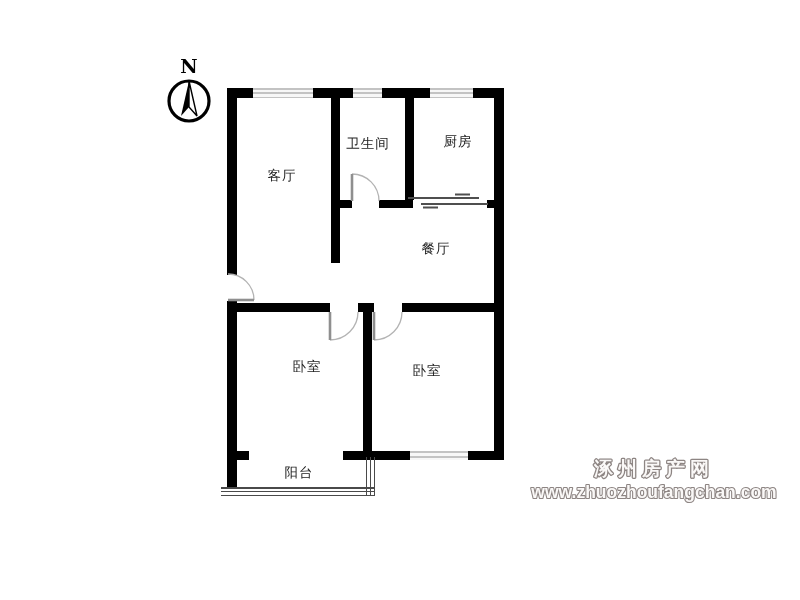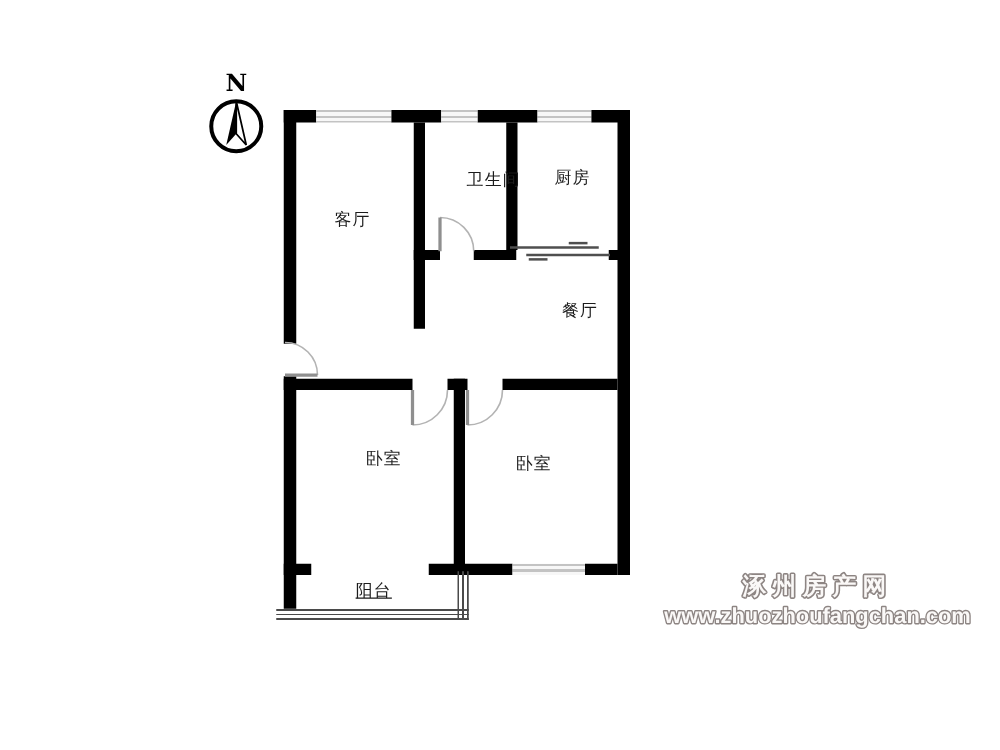--- a/index.html
+++ b/index.html
@@ -101,25 +101,25 @@
   </svg>
 
   <svg class="overlay" style="left:164px;top:47px;" width="52" height="80" viewBox="0 0 52 80">
     <text id="compass-n" x="25" y="26" text-anchor="middle">N</text>
     <circle cx="25" cy="54" r="20" fill="none" stroke="#000" stroke-width="3.2"></circle>
     <polygon points="25,34 17,69 25,60" fill="#000"></polygon>
     <polygon points="25,34 33,69 25,60" fill="#fff" stroke="#000" stroke-width="1.4"></polygon>
   </svg>
 
   <span class="room-label" style="left:282px;top:176px;">客厅</span>
-  <span class="room-label" style="left:368px;top:144px;margin-left:27px;">卫生间</span>
+  <span class="room-label" style="left:368px;top:144px;">卫生间</span>
   <span class="room-label" style="left:458px;top:142px;">厨房</span>
-  <span class="room-label" style="left:436px;top:249px;margin-left:28px;">餐厅</span>
+  <span class="room-label" style="left:436px;top:249px;">餐厅</span>
   <span class="room-label" style="left:307px;top:367px;">卧室</span>
   <span class="room-label" style="left:427px;top:371px;">卧室</span>
-  <span class="room-label" style="left:299px;top:473px;text-decoration:underline;">阳台</span>
+  <span class="room-label" style="left:299px;top:473px;">阳台</span>
 
   <svg class="overlay" style="left:522px;top:452px;" width="268" height="54" viewBox="0 0 268 54">
     <text id="wm-line1" class="wm-text" paint-order="stroke" x="132" y="23" text-anchor="middle">涿州房产网</text>
     <text id="wm-line2" class="wm-text" paint-order="stroke" x="132" y="46" text-anchor="middle">www.zhuozhoufangchan.com</text>
   </svg>
 
 </div>
 
 </body></html>

